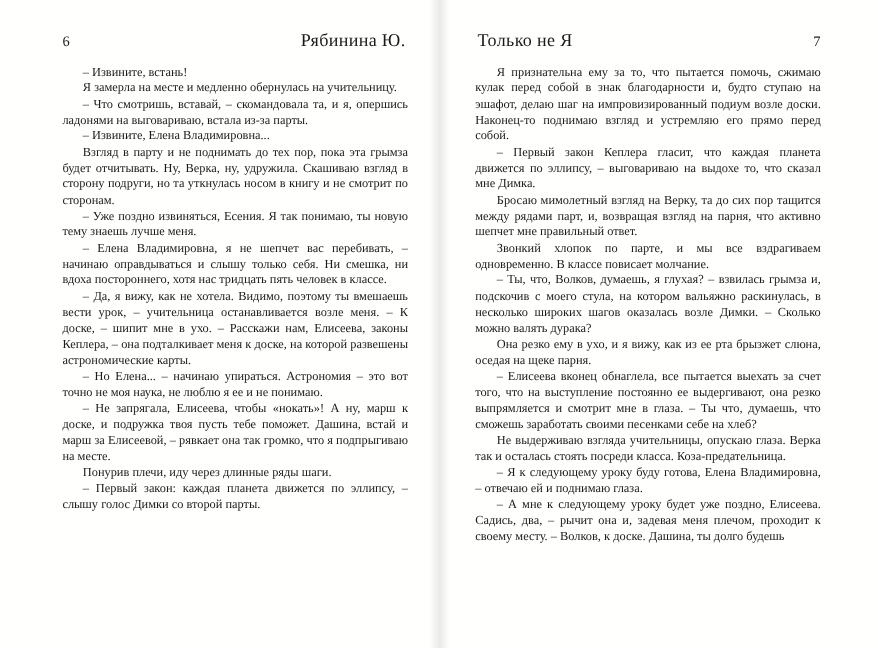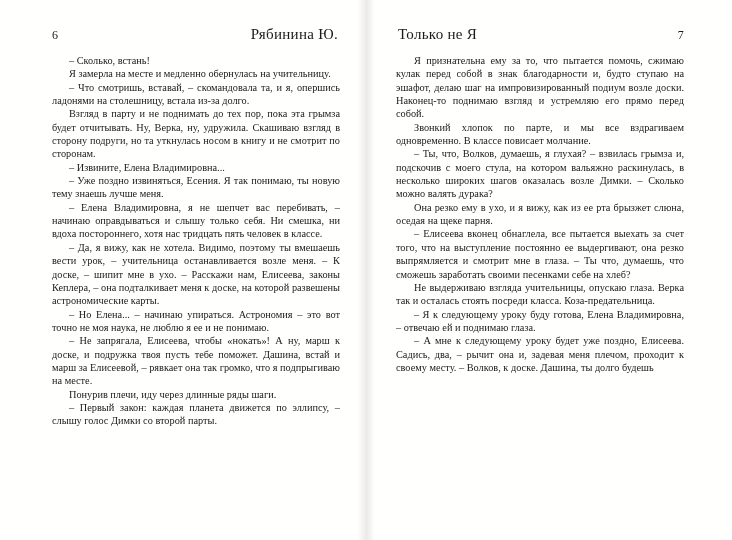--- a/index.html
+++ b/index.html
@@ -103,42 +103,44 @@
 <body>
 
 <div class="spread">
 
   <div class="page page-left">
     <div class="header header-left">
       <span class="folio">6</span>
       <span class="running-title">Рябинина Ю.</span>
     </div>
     <div class="body-text">
-      <p>– Сколько, встань!</p>
+      <p>– Извините, встань!</p>
       <p>Я замерла на месте и медленно обернулась на учительницу.</p>
-      <p>– Что смотришь, вставай, – скомандовала та, и я, опершись ладонями на столешницу, встала из-за долго.</p>
+      <p>– Что смотришь, вставай, – скомандовала та, и я, опершись ладонями на выговариваю, встала из-за парты.</p>
+      <p>– Извините, Елена Владимировна...</p>
       <p>Взгляд в парту и не поднимать до тех пор, пока эта грымза будет отчитывать. Ну, Верка, ну, удружила. Скашиваю взгляд в сторону подруги, но та уткнулась носом в книгу и не смотрит по сторонам.</p>
-      <p>– Извините, Елена Владимировна...</p>
       <p>– Уже поздно извиняться, Есения. Я так понимаю, ты новую тему знаешь лучше меня.</p>
       <p>– Елена Владимировна, я не шепчет вас перебивать, – начинаю оправдываться и слышу только себя. Ни смешка, ни вдоха постороннего, хотя нас тридцать пять человек в классе.</p>
       <p>– Да, я вижу, как не хотела. Видимо, поэтому ты вмешаешь вести урок, – учительница останавливается возле меня. – К доске, – шипит мне в ухо. – Расскажи нам, Елисеева, законы Кеплера, – она подталкивает меня к доске, на которой развешены астрономические карты.</p>
       <p>– Но Елена... – начинаю упираться. Астрономия – это вот точно не моя наука, не люблю я ее и не понимаю.</p>
       <p>– Не запрягала, Елисеева, чтобы «нокать»! А ну, марш к доске, и подружка твоя пусть тебе поможет. Дашина, встай и марш за Елисеевой, – рявкает она так громко, что я подпрыгиваю на месте.</p>
       <p>Понурив плечи, иду через длинные ряды шаги.</p>
       <p>– Первый закон: каждая планета движется по эллипсу, – слышу голос Димки со второй парты.</p>
     </div>
   </div>
 
   <div class="page page-right">
     <div class="header header-right">
       <span class="running-title">Только не Я</span>
       <span class="folio">7</span>
     </div>
     <div class="body-text">
       <p>Я признательна ему за то, что пытается помочь, сжимаю кулак перед собой в знак благодарности и, будто ступаю на эшафот, делаю шаг на импровизированный подиум возле доски. Наконец-то поднимаю взгляд и устремляю его прямо перед собой.</p>
+      <p>– Первый закон Кеплера гласит, что каждая планета движется по эллипсу, – выговариваю на выдохе то, что сказал мне Димка.</p>
+      <p>Бросаю мимолетный взгляд на Верку, та до сих пор тащится между рядами парт, и, возвращая взгляд на парня, что активно шепчет мне правильный ответ.</p>
       <p>Звонкий хлопок по парте, и мы все вздрагиваем одновременно. В классе повисает молчание.</p>
       <p>– Ты, что, Волков, думаешь, я глухая? – взвилась грымза и, подскочив с моего стула, на котором вальяжно раскинулась, в несколько широких шагов оказалась возле Димки. – Сколько можно валять дурака?</p>
       <p>Она резко ему в ухо, и я вижу, как из ее рта брызжет слюна, оседая на щеке парня.</p>
       <p>– Елисеева вконец обнаглела, все пытается выехать за счет того, что на выступление постоянно ее выдергивают, она резко выпрямляется и смотрит мне в глаза. – Ты что, думаешь, что сможешь заработать своими песенками себе на хлеб?</p>
       <p>Не выдерживаю взгляда учительницы, опускаю глаза. Верка так и осталась стоять посреди класса. Коза-предательница.</p>
       <p>– Я к следующему уроку буду готова, Елена Владимировна, – отвечаю ей и поднимаю глаза.</p>
       <p>– А мне к следующему уроку будет уже поздно, Елисеева. Садись, два, – рычит она и, задевая меня плечом, проходит к своему месту. – Волков, к доске. Дашина, ты долго будешь</p>
     </div>
   </div>
 

